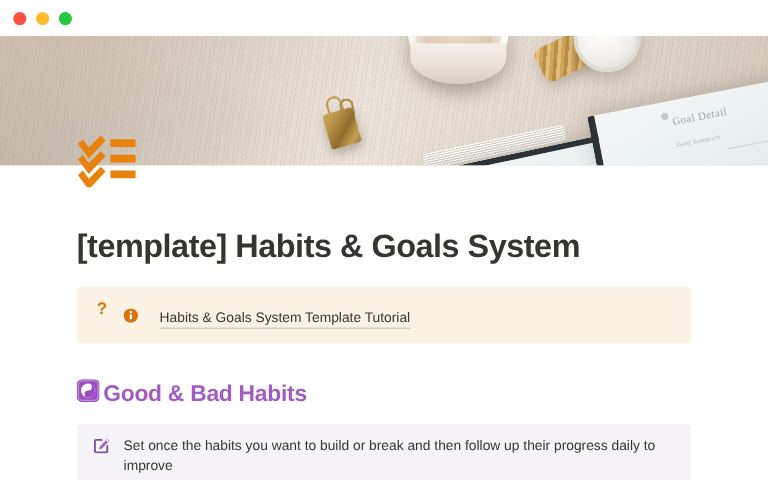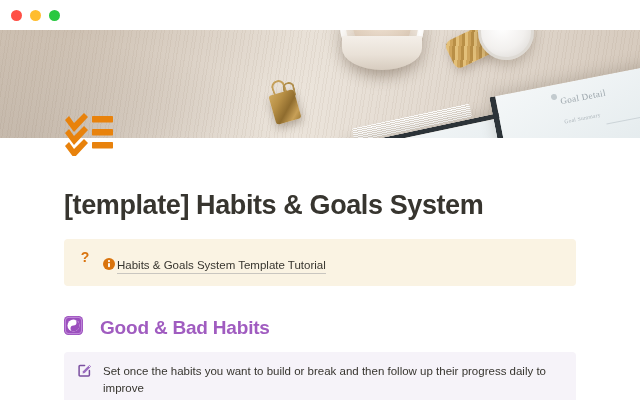--- a/index.html
+++ b/index.html
@@ -309,42 +309,42 @@
   .callout-line {
     font-size: 11.5px;
     font-weight: bold;
     color: #37352f;
     line-height: 1.45;
   }
   .callout-sub {
     margin-top: 6px;
     display: flex;
     align-items: center;
-    gap: 2px;
+    gap: 18px;
   }
   .link-text {
     font-size: 11.5px;
     color: #37352f;
     border-bottom: 1px solid #c9c6c0;
     line-height: 1.4;
     cursor: pointer;
   }
   .callout-text-normal {
     font-size: 11.5px;
     font-weight: normal;
     color: #37352f;
     line-height: 1.45;
   }
 
   .section-heading {
     margin: 0;
     padding-top: 30px;
     display: flex;
     align-items: center;
-    gap: 17px;
+    gap: 3px;
     font-size: 19px;
     font-weight: bold;
     color: #a05cc0;
     letter-spacing: -0.2px;
   }
   .heading-icon { flex: 0 0 auto; display: block; }
 
   .q-mark {
     color: #d9730d;
     font-size: 14px;

